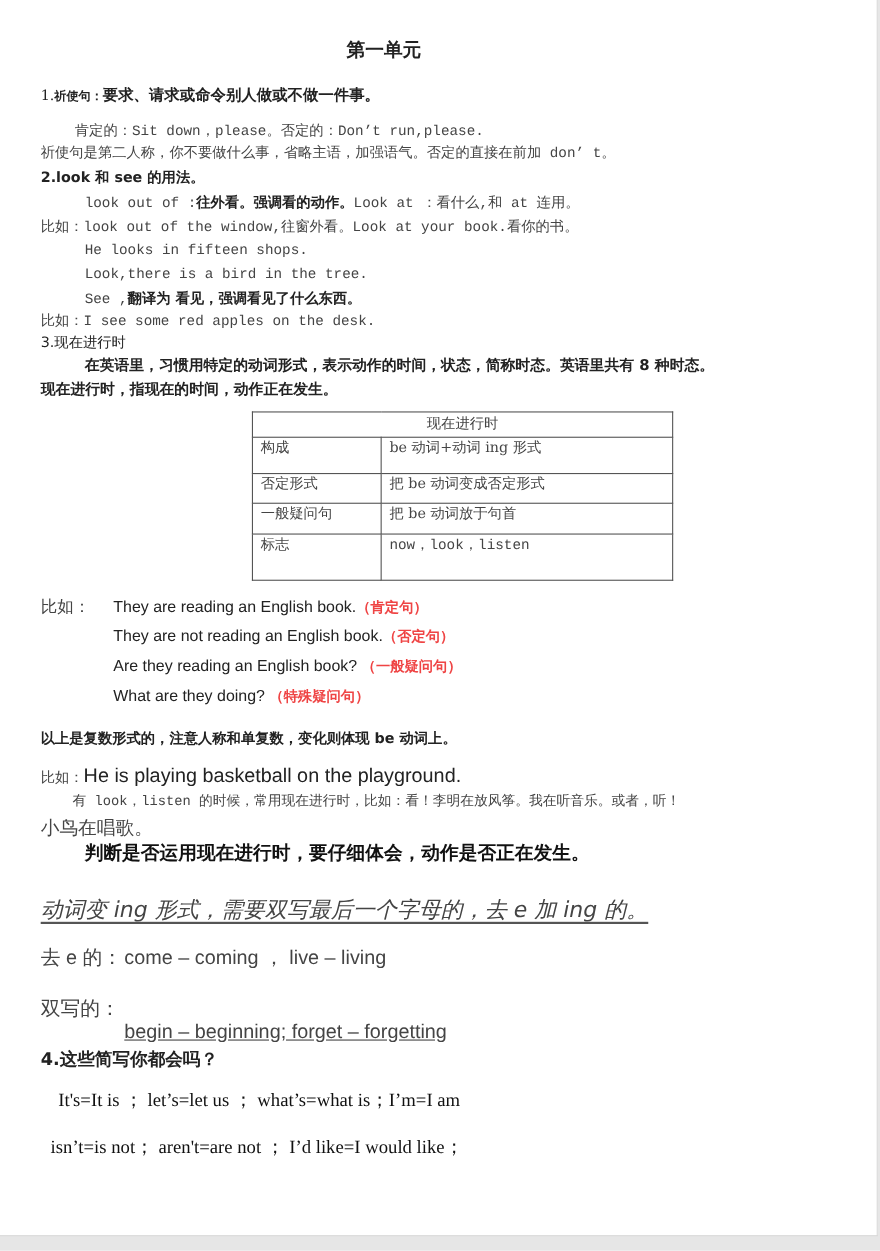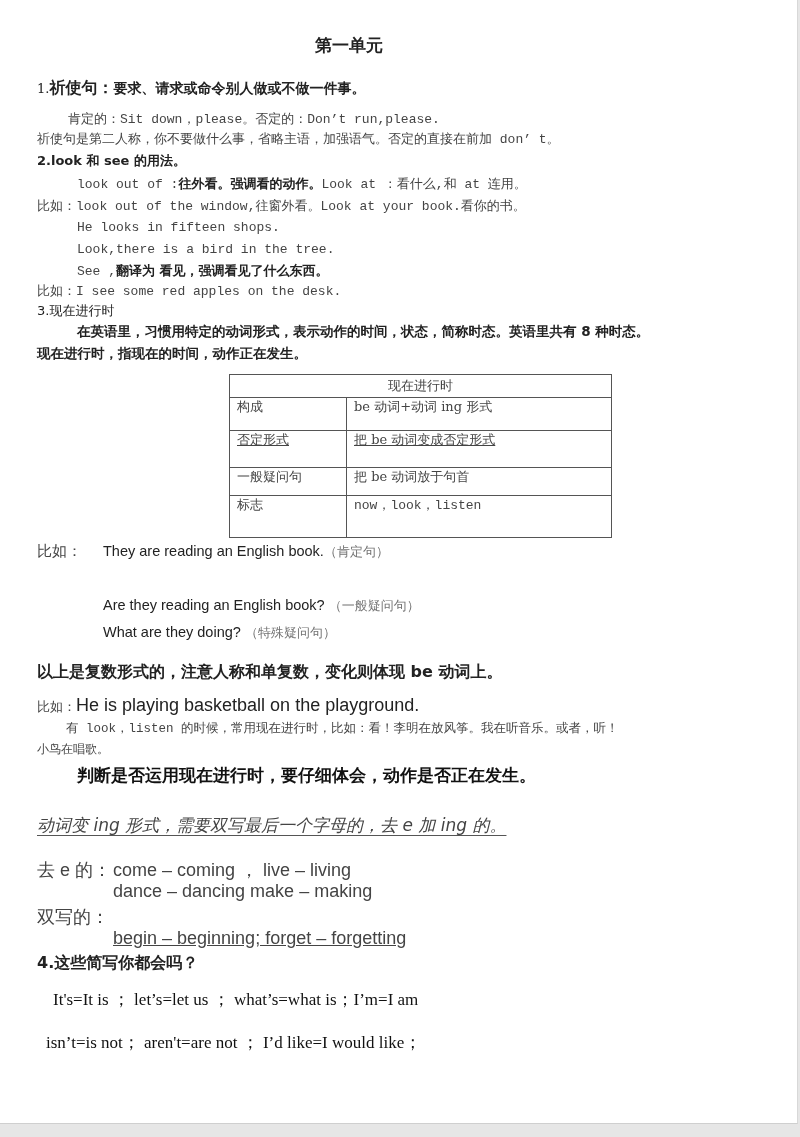--- a/index.html
+++ b/index.html
@@ -13,43 +13,43 @@
   .page {
     position: absolute; left: 0; top: 0;
     width: 797px; height: 1123px;
     background: #ffffff;
     border-right: 1px solid #d8d8d8;
     border-bottom: 1px solid #cfcfcf;
   }
   .abs { position: absolute; white-space: nowrap; }
   .title { left: 0; width: 698px; text-align: center; top: 34px; font-size: 17px; font-weight: bold; color: #222; font-family: "DejaVu Sans", sans-serif; }
   .h1 { font-size: 14px; font-weight: bold; color: #222; font-family: "DejaVu Sans", sans-serif; }
-  .h1 .big { font-size: 16px; }
+  .h1 .big { font-size: 11px; }
   .h1 .num { font-weight: normal; font-family: "DejaVu Serif", serif; font-size: 13px; }
   .mono { font-family: "Liberation Mono", monospace; font-size: 13px; color: #444; }
   .cn { font-family: "DejaVu Sans", sans-serif; font-size: 13px; color: #444; }
   .bold { font-weight: bold; color: #222; font-family: "DejaVu Sans", sans-serif; }
   .h2 { font-family: "DejaVu Sans", sans-serif; font-size: 13px; font-weight: bold; color: #222; }
   .para-b { font-family: "DejaVu Sans", sans-serif; font-size: 13.5px; font-weight: bold; color: #222; }
 
   table.tense {
     position: absolute; left: 229px; top: 374px;
     width: 383px; border-collapse: collapse;
     font-family: "DejaVu Serif", serif; font-size: 13px; color: #444;
   }
   table.tense td { border: 1.5px solid #555; padding: 0 7px; vertical-align: top; }
   table.tense .hdr td { text-align: center; height: 22px; line-height: 22px; }
   table.tense td.c1 { width: 102px; }
 
   .ex { font-family: "Liberation Sans", sans-serif; font-size: 14.5px; color: #222; }
-  .ex .note { font-family: "DejaVu Sans", sans-serif; font-size: 13px; color: #737373; }
+  .ex .note { font-family: "DejaVu Sans", sans-serif; font-size: 13px; color: #ef4444; font-weight: bold; }
   .bilabel { font-family: "DejaVu Sans", sans-serif; font-size: 15px; color: #444; }
   .sans-big { font-family: "Liberation Sans", sans-serif; font-size: 18px; color: #222; }
   .judge { font-family: "DejaVu Sans", sans-serif; font-size: 17px; font-weight: bold; color: #111; }
-  .ital { font-family: "DejaVu Sans", sans-serif; font-size: 17px; font-style: italic; color: #444; text-decoration: underline; text-decoration-color: #555; text-underline-offset: 4px; }
+  .ital { font-family: "DejaVu Sans", sans-serif; font-size: 20px; font-style: italic; color: #444; text-decoration: underline; text-decoration-color: #555; text-underline-offset: 4px; }
   .rule { font-family: "Liberation Sans", sans-serif; font-size: 18px; color: #444; }
   .h4 { font-family: "DejaVu Sans", sans-serif; font-size: 16px; font-weight: bold; color: #222; }
   .abbr { font-family: "Liberation Serif", serif; font-size: 17px; color: #111; }
   .watermark {
     font-family: "DejaVu Sans", sans-serif; font-weight: bold;
     font-size: 74px; color: #ececec; letter-spacing: -1px;
   }
   .wm-layer { z-index: 0; }
   .txt-layer { z-index: 1; }
 </style>
@@ -85,59 +85,61 @@
 
   <table class="tense txt-layer">
     <tbody>
         <tr class="hdr">
       <td colspan="2">现在进行时</td>
     </tr>
     <tr style="height:33px;">
       <td class="c1">构成</td>
       <td>be 动词+动词 ing 形式</td>
     </tr>
-    <tr style="height:37px;text-decoration:underline;">
+    <tr style="height:27px;">
       <td class="c1">否定形式</td>
       <td>把 be 动词变成否定形式</td>
     </tr>
     <tr style="height:28px;">
       <td class="c1">一般疑问句</td>
       <td>把 be 动词放于句首</td>
     </tr>
     <tr style="height:42px;">
       <td class="c1">标志</td>
       <td class="mono" style="font-size:13px;">now，look，listen</td>
     </tr>
   </tbody>
     </table>
 
   <div class="abs bilabel txt-layer" style="left:37px; top:542px;">比如：</div>
   <div class="abs ex txt-layer" style="left:103px; top:543px;">
     <span>They are reading an English book.</span><span class="note">（肯定句）</span>
   </div>
+  <div class="abs ex txt-layer" style="left:103px; top:570px;">
+    <span>They are not reading an English book.</span><span class="note">（否定句）</span>
+  </div>
   <div class="abs ex txt-layer" style="left:103px; top:597px;">
     <span>Are they reading an English book?</span>&nbsp;<span class="note">（一般疑问句）</span>
   </div>
   <div class="abs ex txt-layer" style="left:103px; top:624px;">
     <span>What are they doing?</span>&nbsp;<span class="note">（特殊疑问句）</span>
   </div>
 
-  <div class="abs para-b txt-layer" style="left:37px; top:662px; font-size:16px;">以上是复数形式的，注意人称和单复数，变化则体现 be 动词上。</div>
+  <div class="abs para-b txt-layer" style="left:37px; top:662px; font-size:13px;">以上是复数形式的，注意人称和单复数，变化则体现 be 动词上。</div>
 
   <div class="abs txt-layer" style="left:37px; top:695px;">
     <span class="cn" style="font-size:13px;">比如：</span><span class="sans-big">He is playing basketball on the playground.</span>
   </div>
   <div class="abs mono txt-layer" style="left:66px; top:720px; font-size:12.5px;">有 look，listen 的时候，常用现在进行时，比如：看！李明在放风筝。我在听音乐。或者，听！</div>
-  <div class="abs mono txt-layer" style="left:37px; top:741px; font-size:12px;">小鸟在唱歌。</div>
+  <div class="abs mono txt-layer" style="left:37px; top:741px; font-size:17px;">小鸟在唱歌。</div>
   <div class="abs judge txt-layer" style="left:77px; top:764px;">判断是否运用现在进行时，要仔细体会，动作是否正在发生。</div>
 
   <div class="abs ital txt-layer" style="left:37px; top:814px;">动词变 ing 形式，需要双写最后一个字母的，去 e 加 ing 的。</div>
 
   <div class="abs rule txt-layer" style="left:37px; top:858px;">去 e 的：</div>
   <div class="abs rule txt-layer" style="left:113px; top:858px;">come – coming ，  live – living</div>
-  <div class="abs rule txt-layer" style="left:113px; top:881px;">dance – dancing    make – making</div>
   <div class="abs rule txt-layer" style="left:37px; top:905px;">双写的：</div>
   <div class="abs rule txt-layer" style="left:113px; top:928px;text-decoration:underline;">begin – beginning; forget – forgetting</div>
 
   <div class="abs h4 txt-layer" style="left:37px; top:953px;">4.这些简写你都会吗？</div>
   <div class="abs abbr txt-layer" style="left:53px; top:988px;">It's=It is ； let’s=let us ； what’s=what is；I’m=I am</div>
   <div class="abs abbr txt-layer" style="left:46px; top:1031px;">isn’t=is not； aren't=are not ； I’d like=I would like；</div>
 </div>
 
 </body></html>

